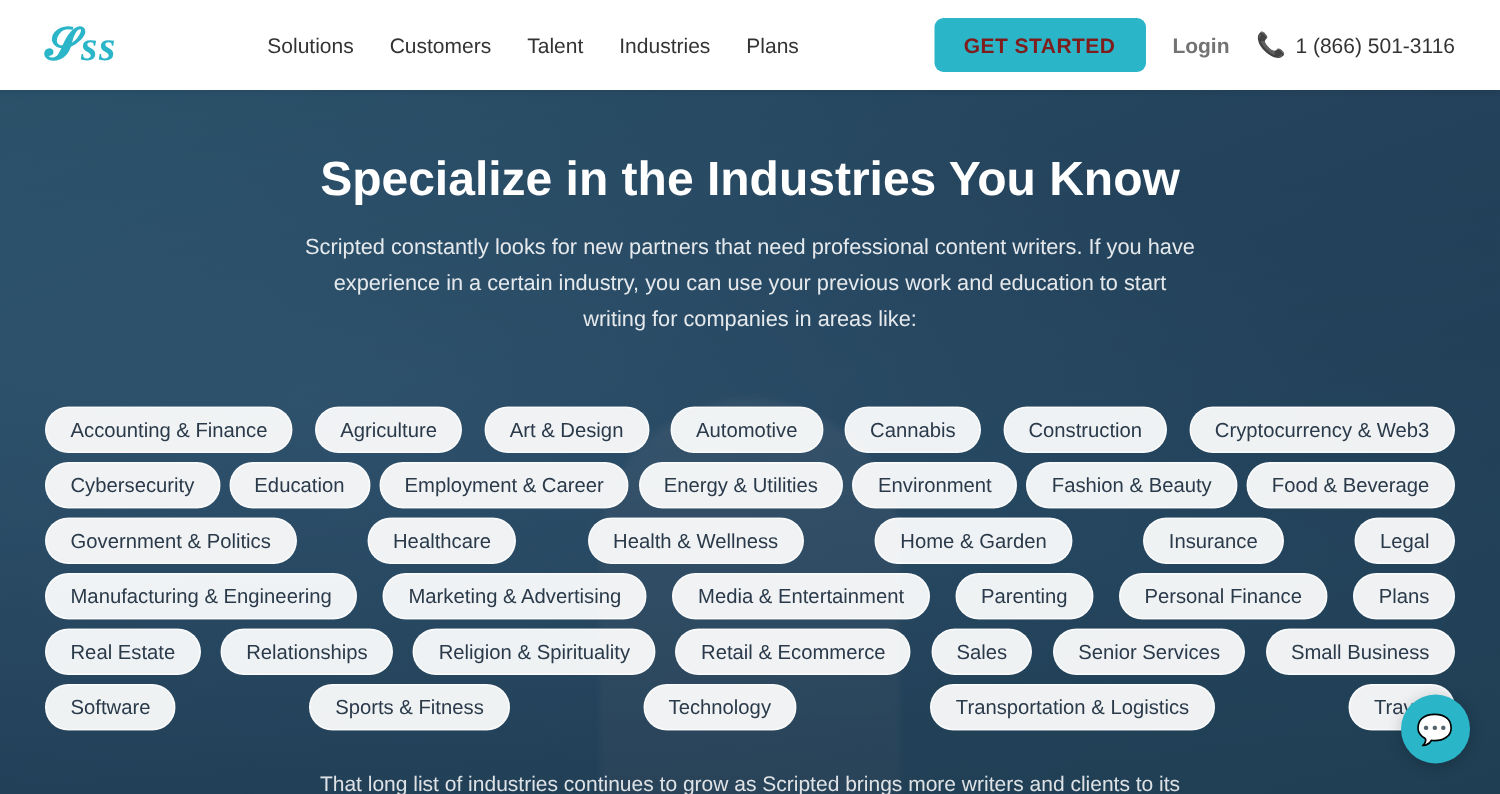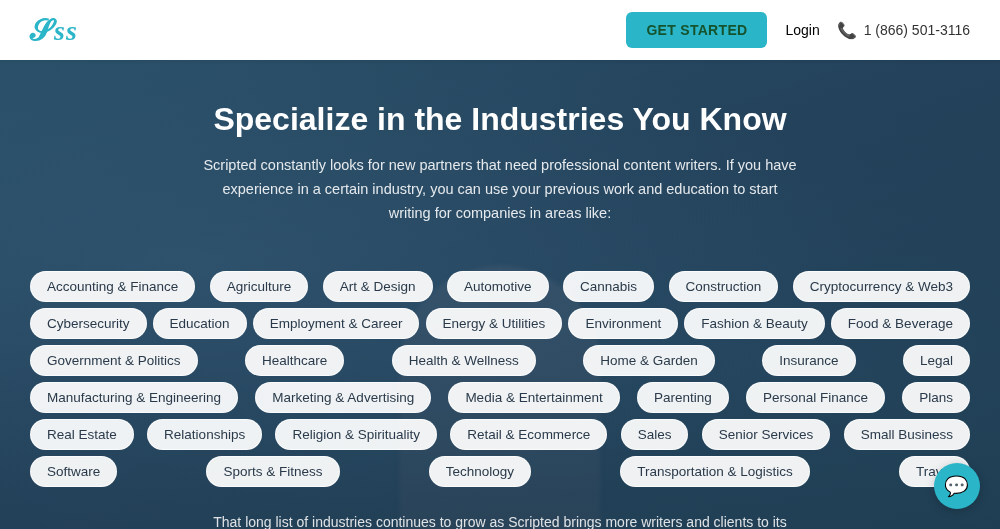--- a/index.html
+++ b/index.html
@@ -42,34 +42,34 @@
       font-weight: 500;
       text-decoration: none;
     }
     .header-right {
       display: flex;
       align-items: center;
       gap: 18px;
     }
     .btn-get-started {
       background: #2bb5c8;
-      color: #14532d;
+      color: #7f1d1d;
       border: none;
       border-radius: 6px;
       padding: 10px 20px;
       font-size: 14px;
       font-weight: 700;
       cursor: pointer;
       letter-spacing: 0.3px;
       text-transform: uppercase;
     }
     .btn-login {
       font-size: 14px;
-      color: #000000;
-      font-weight: 400;
+      color: #737373;
+      font-weight: 700;
       cursor: pointer;
       background: none;
       border: none;
     }
     .phone-area {
       display: flex;
       align-items: center;
       gap: 6px;
       font-size: 14px;
       color: #333;
@@ -197,20 +197,27 @@
 
 <header class="header">
   <div class="logo">
     <span class="logo-s">𝓢</span>
     <svg width="36" height="36" viewBox="0 0 36 36">
       <text x="2" y="28" font-size="28" font-weight="900" fill="#2bb5c8" font-family="serif" font-style="italic">s</text>
       <text x="14" y="28" font-size="28" font-weight="900" fill="#2bb5c8" font-family="serif" font-style="italic">s</text>
     </svg>
   </div>
 
+  <nav class="nav">
+    <a class="nav-item">Solutions</a>
+    <a class="nav-item">Customers</a>
+    <a class="nav-item">Talent</a>
+    <a class="nav-item">Industries</a>
+    <a class="nav-item">Plans</a>
+  </nav>
 
   <div class="header-right">
     <button class="btn-get-started">GET STARTED</button>
     <button class="btn-login">Login</button>
     <div class="phone-area">
       <span class="phone-icon">📞</span>
       <span>1 (866) 501-3116</span>
     </div>
   </div>
 </header>

